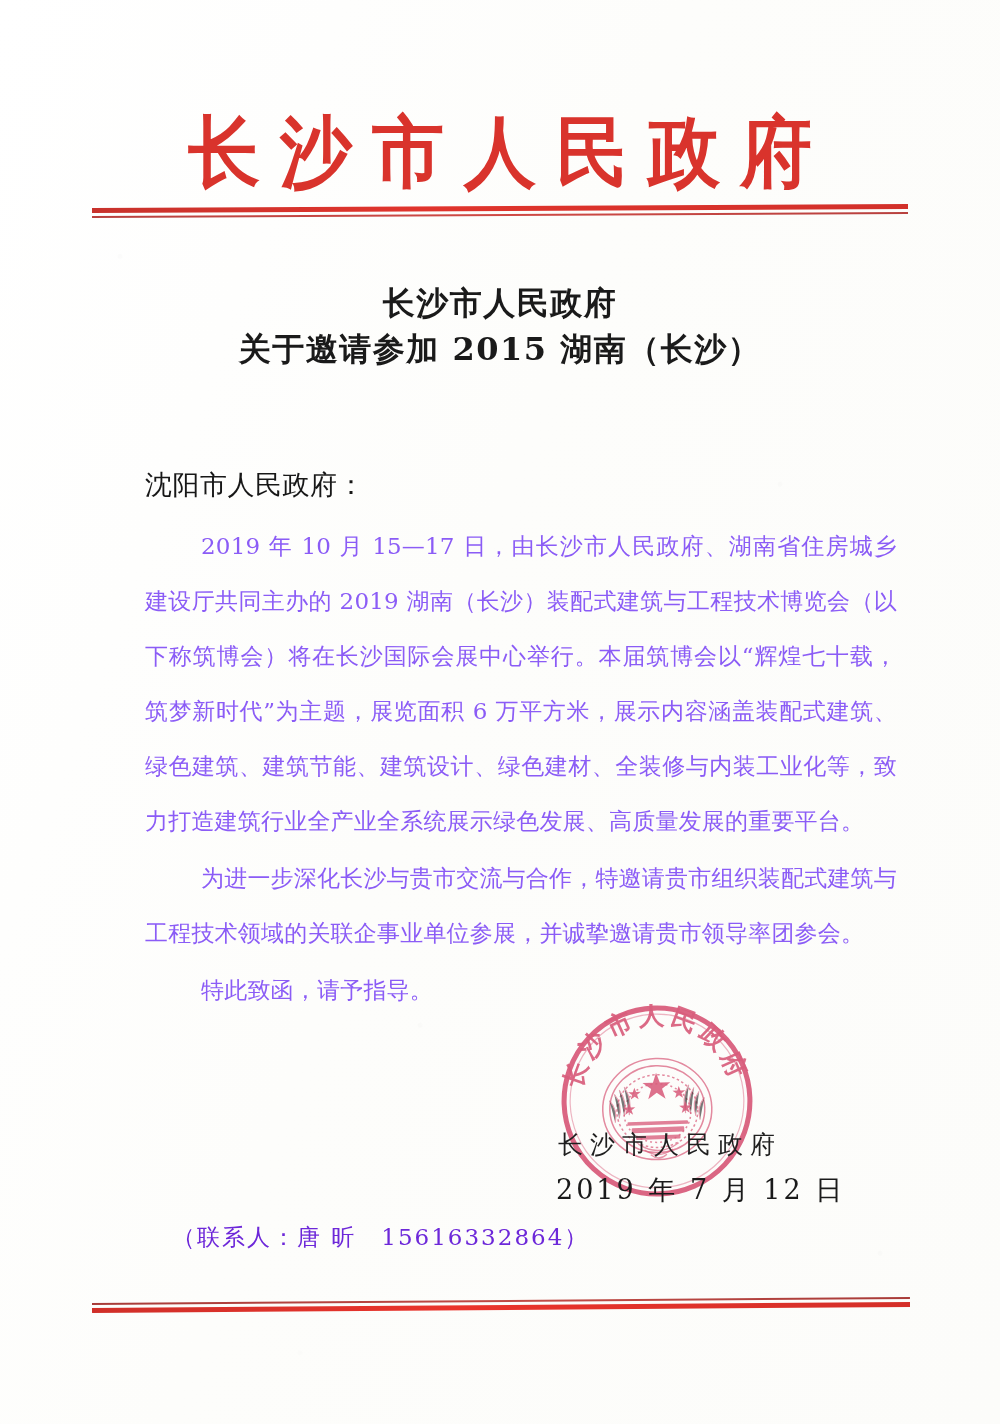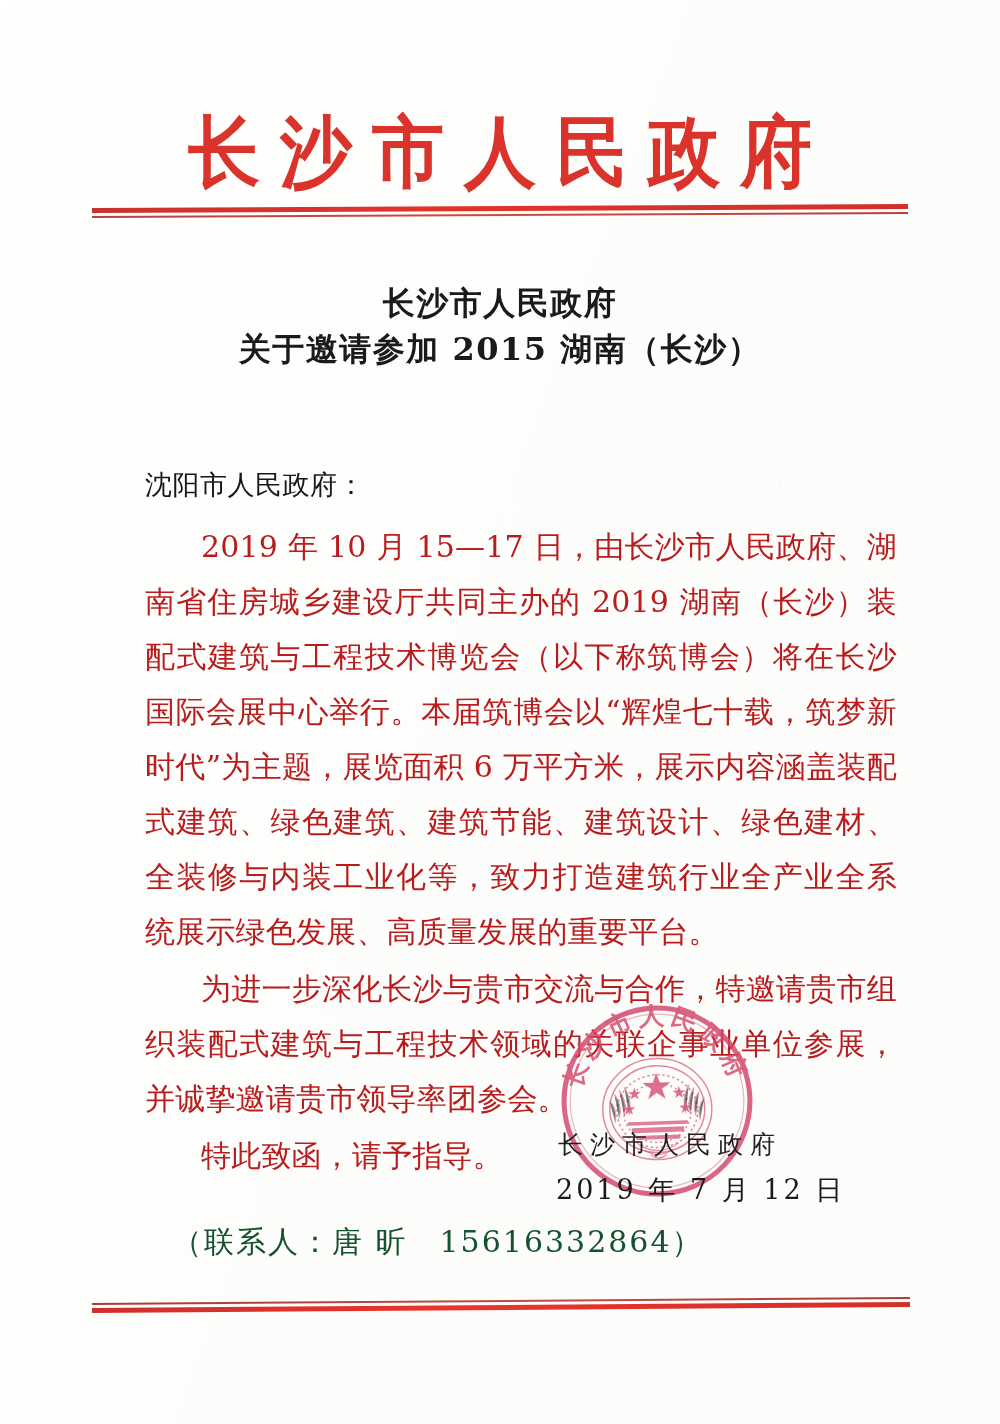--- a/index.html
+++ b/index.html
@@ -103,23 +103,23 @@
     z-index: 2;
   }
   .addressee {
     font-size: 27px;
     line-height: 44px;
     color: #171717;
     letter-spacing: 0.5px;
     margin-bottom: 12px;
   }
   .para {
-    font-size: 30px;
+    font-size: 23px;
     line-height: 55px;
-    color: #b91c1c;
+    color: #8b5cf6;
     text-align: justify;
     text-align-last: left;
     text-indent: 56px;
     letter-spacing: 0.2px;
     margin: 0 0 2px 0;
     word-break: break-all;
   }
 
   
   .sign-block {
@@ -159,23 +159,23 @@
     white-space: nowrap;
     z-index: 4;
     text-align: right;
   }
 
   
   .contact-line {
     position: absolute;
     top: 1222px;
     left: 172px;
-    font-size: 30px;
+    font-size: 23px;
     letter-spacing: 2px;
-    color: #14532d;
+    color: #6d28d9;
     white-space: nowrap;
     z-index: 2;
   }
 
   
   .rule-group-bottom {
     position: absolute;
     top: 1300px;
     left: 92px;
     width: 818px;

